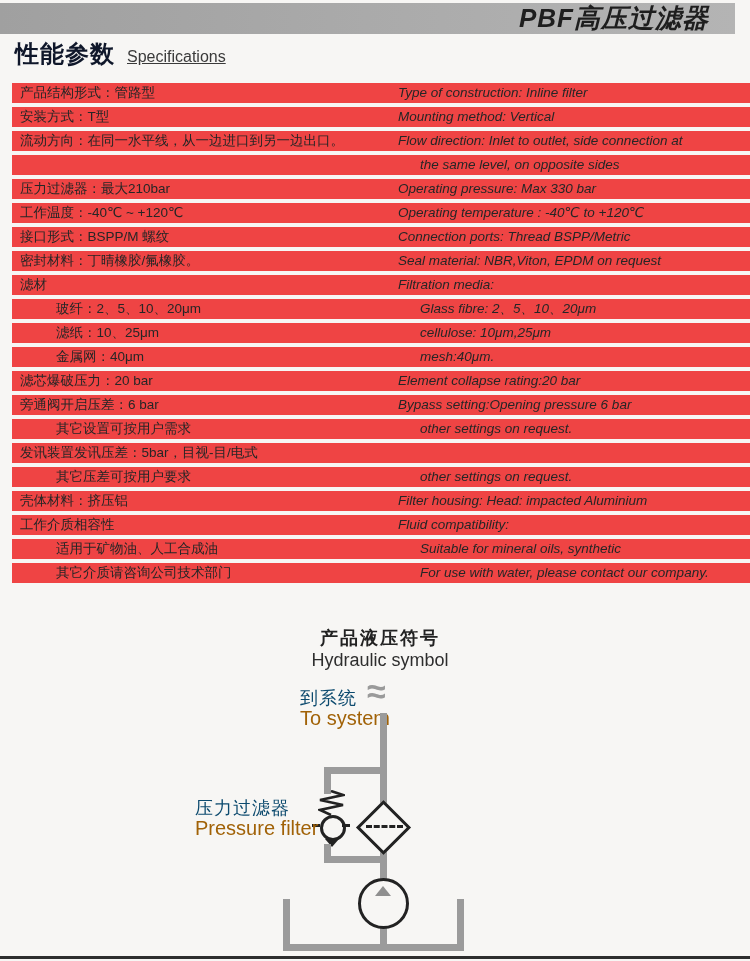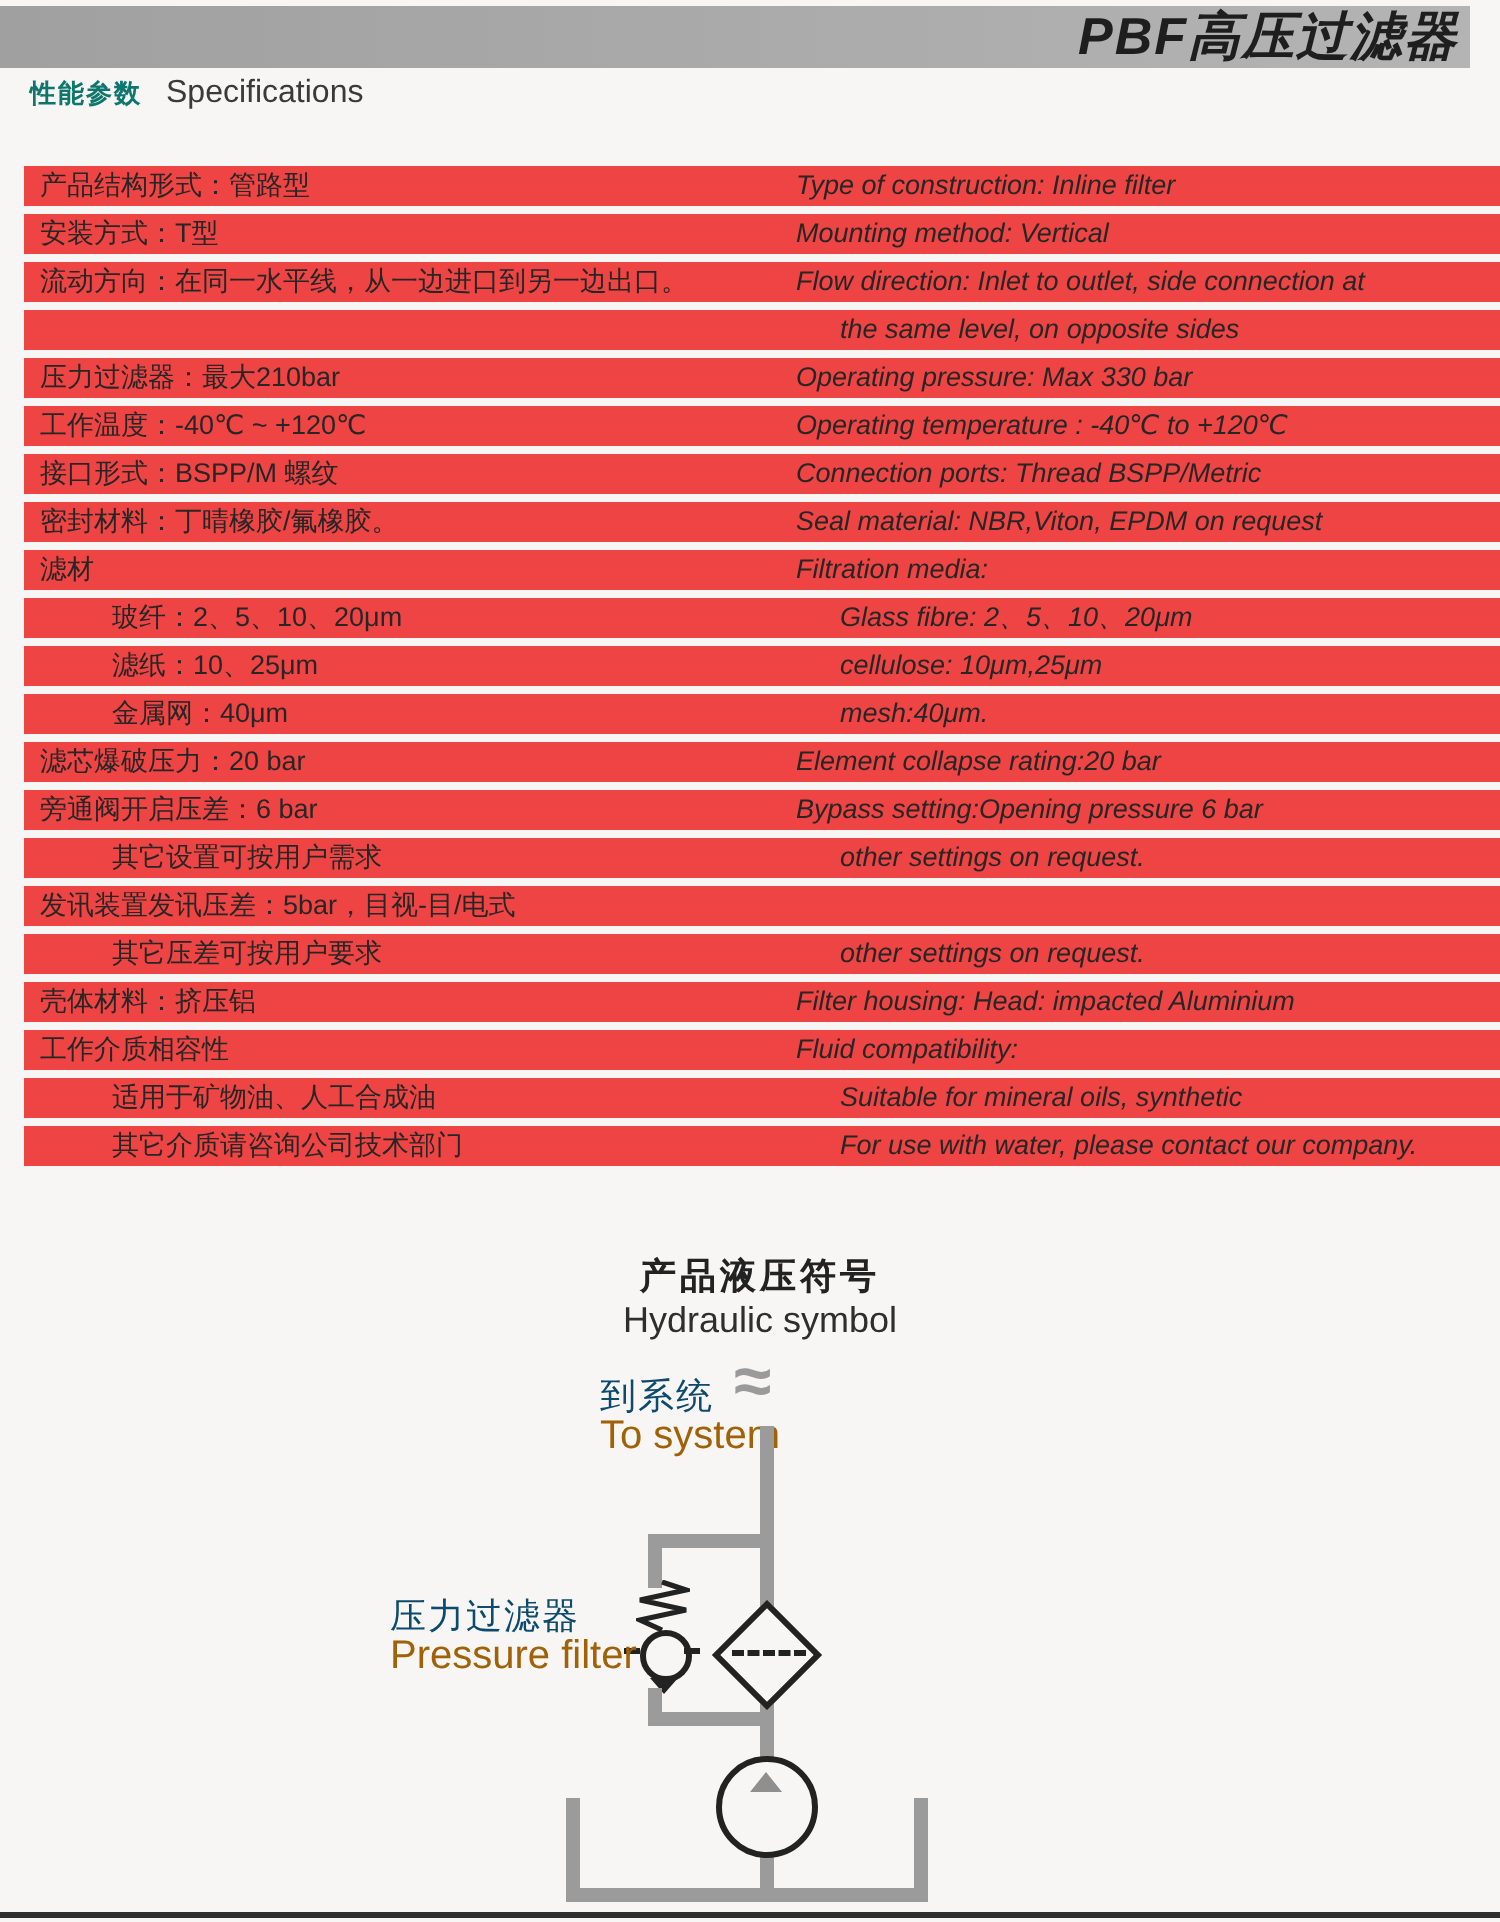--- a/index.html
+++ b/index.html
@@ -10,26 +10,26 @@
     color:#2b2b2b;
   }
   
   .band{
     position:absolute;left:0;top:3px;width:735px;height:31px;
     background:linear-gradient(90deg,#a0a0a0,#b4b4b4);
     display:flex;align-items:center;justify-content:flex-end;
   }
   .band-title{
     font-size:26px;font-weight:bold;font-style:italic;
-    color:#1e1e1e;padding-right:6px;letter-spacing:1px;
+    color:#1e1e1e;padding-right:26px;letter-spacing:1px;
   }
   
   .sec-head{position:absolute;left:15px;top:38px;display:flex;align-items:baseline;}
-  .sec-cn{font-size:13px;font-weight:bold;color:#0f766e;letter-spacing:1px;}
-  .sec-en{font-size:16px;color:#3a3a3a;margin-left:12px;}
+  .sec-cn{font-size:24px;font-weight:bold;color:#0f172a;letter-spacing:1px;}
+  .sec-en{font-size:16px;color:#3a3a3a;margin-left:12px;text-decoration:underline;}
   
   .spec-table{position:absolute;left:0;top:83px;width:750px;}
   .srow{
     height:20px;margin:0 0 4px 12px;
     background:#ef4444;
     display:flex;align-items:center;
   }
   .cell{white-space:nowrap;font-size:13.5px;color:#262626;line-height:20px;}
   .cell.cn{width:363px;padding-left:8px;box-sizing:border-box;}
   .cell.cn.ind{padding-left:44px;}

